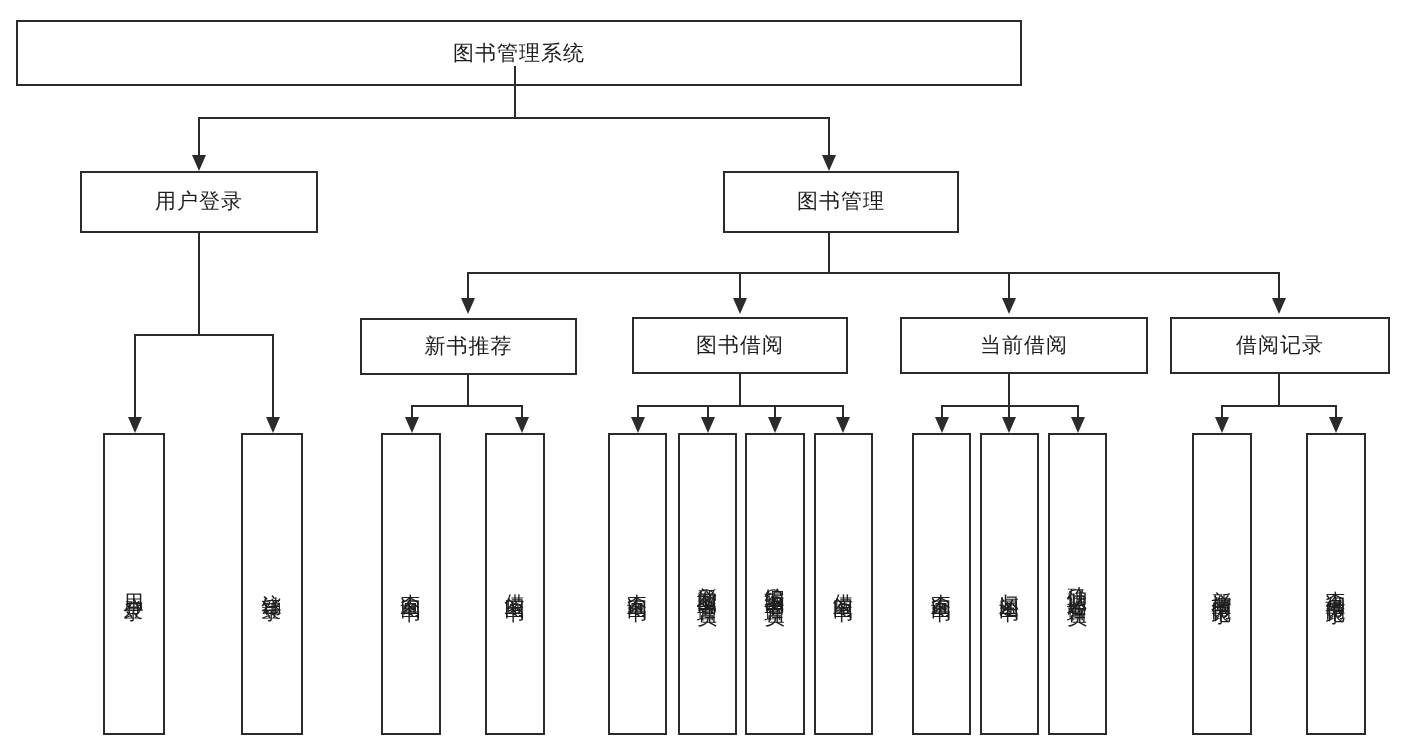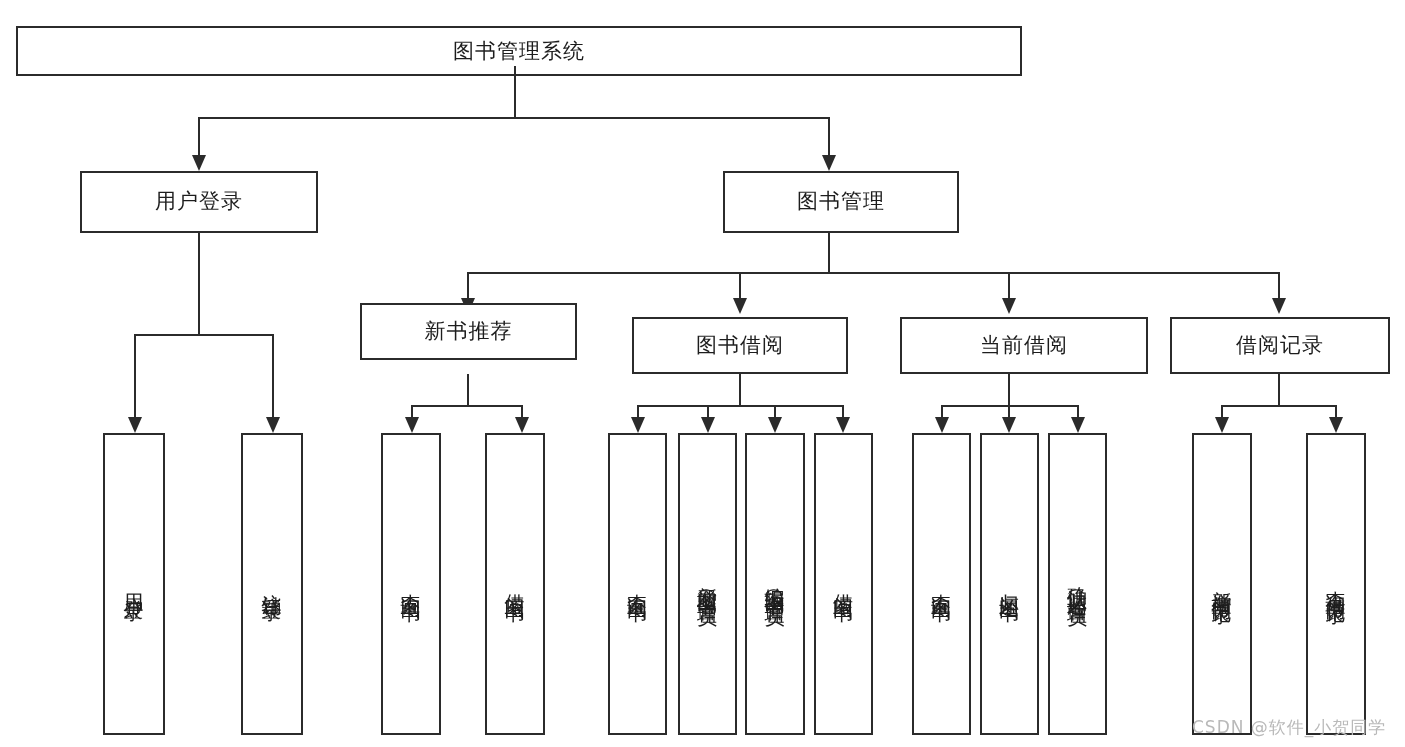--- a/index.html
+++ b/index.html
@@ -69,21 +69,21 @@
     letter-spacing:1px;
     white-space:nowrap;
     user-select:none;
   }
 </style>
 </head>
 <body>
 
 <div id="canvas">
 
-  <div class="node root" style="left:16px;top:26px;width:1006px;height:50px;">
+  <div class="node root" style="left:16px;top:20px;width:1006px;height:66px;">
     <span>图书管理系统</span>
   </div>
 
   <div class="vline" style="left:514px;top:66px;height:52px;"></div>
   <div class="hline" style="left:198px;top:117px;width:632px;"></div>
   <div class="vline" style="left:198px;top:117px;height:38px;"></div>
   <div class="vline" style="left:828px;top:117px;height:38px;"></div>
   <div class="arrow" style="left:192px;top:155px;"></div>
   <div class="arrow" style="left:822px;top:155px;"></div>
 
@@ -105,21 +105,21 @@
   <div class="hline" style="left:467px;top:272px;width:813px;"></div>
   <div class="vline" style="left:467px;top:272px;height:26px;"></div>
   <div class="vline" style="left:739px;top:272px;height:26px;"></div>
   <div class="vline" style="left:1008px;top:272px;height:26px;"></div>
   <div class="vline" style="left:1278px;top:272px;height:26px;"></div>
   <div class="arrow" style="left:461px;top:298px;"></div>
   <div class="arrow" style="left:733px;top:298px;"></div>
   <div class="arrow" style="left:1002px;top:298px;"></div>
   <div class="arrow" style="left:1272px;top:298px;"></div>
 
-  <div class="node horiz" style="left:360px;top:303px;width:217px;height:57px;">
+  <div class="node horiz" style="left:360px;top:318px;width:217px;height:57px;">
     <span>新书推荐</span>
   </div>
   <div class="node horiz" style="left:632px;top:317px;width:216px;height:57px;text-align:right;">
     <span>图书借阅</span>
   </div>
   <div class="node horiz" style="left:900px;top:317px;width:248px;height:57px;">
     <span>当前借阅</span>
   </div>
   <div class="node horiz" style="left:1170px;top:317px;width:220px;height:57px;">
     <span>借阅记录</span>
@@ -196,15 +196,14 @@
     <span class="vlabel">确认归还（管理员）</span>
   </div>
 
   <div class="node vert" style="left:1192px;top:433px;width:60px;height:302px;">
     <span class="vlabel">新增借阅记录</span>
   </div>
   <div class="node vert" style="left:1306px;top:433px;width:60px;height:302px;">
     <span class="vlabel">查询借阅记录</span>
   </div>
 
-  <div class="watermark" style="left:1192px;top:716px;">CSDN @软件_小贺同学</div>
 
 </div>
 
 </body></html>

